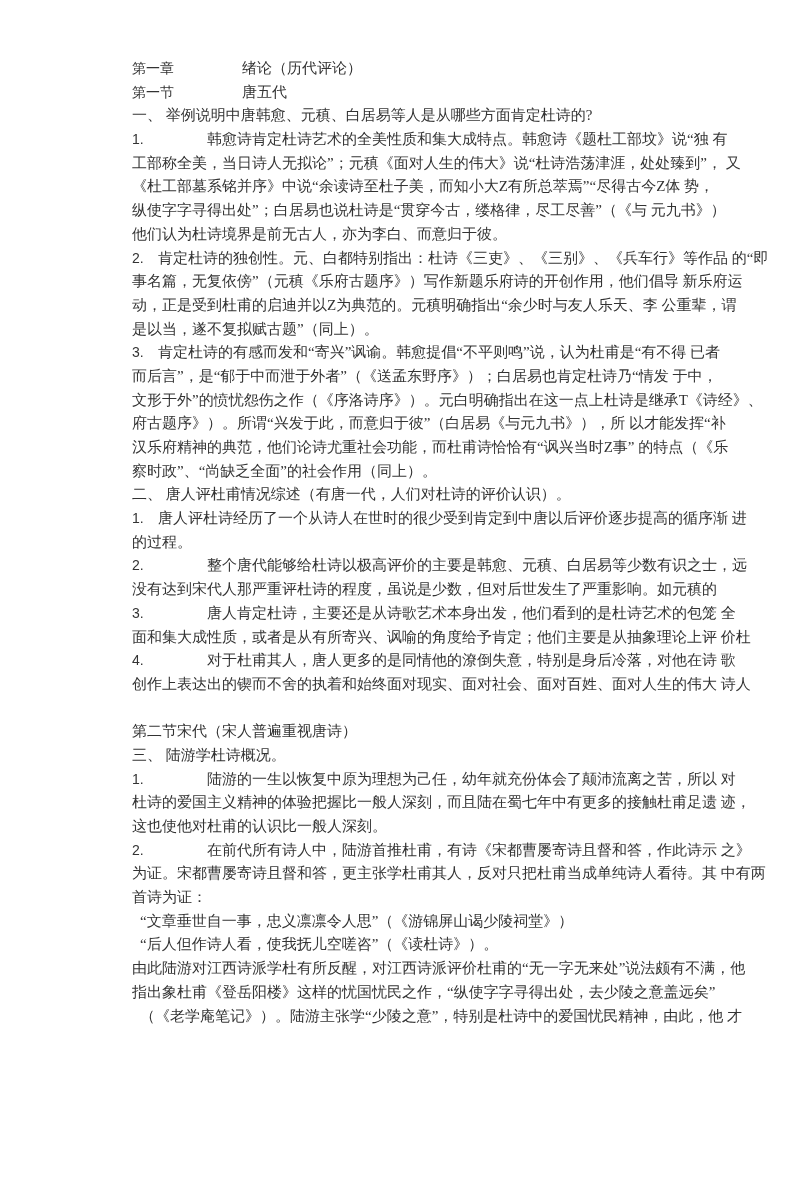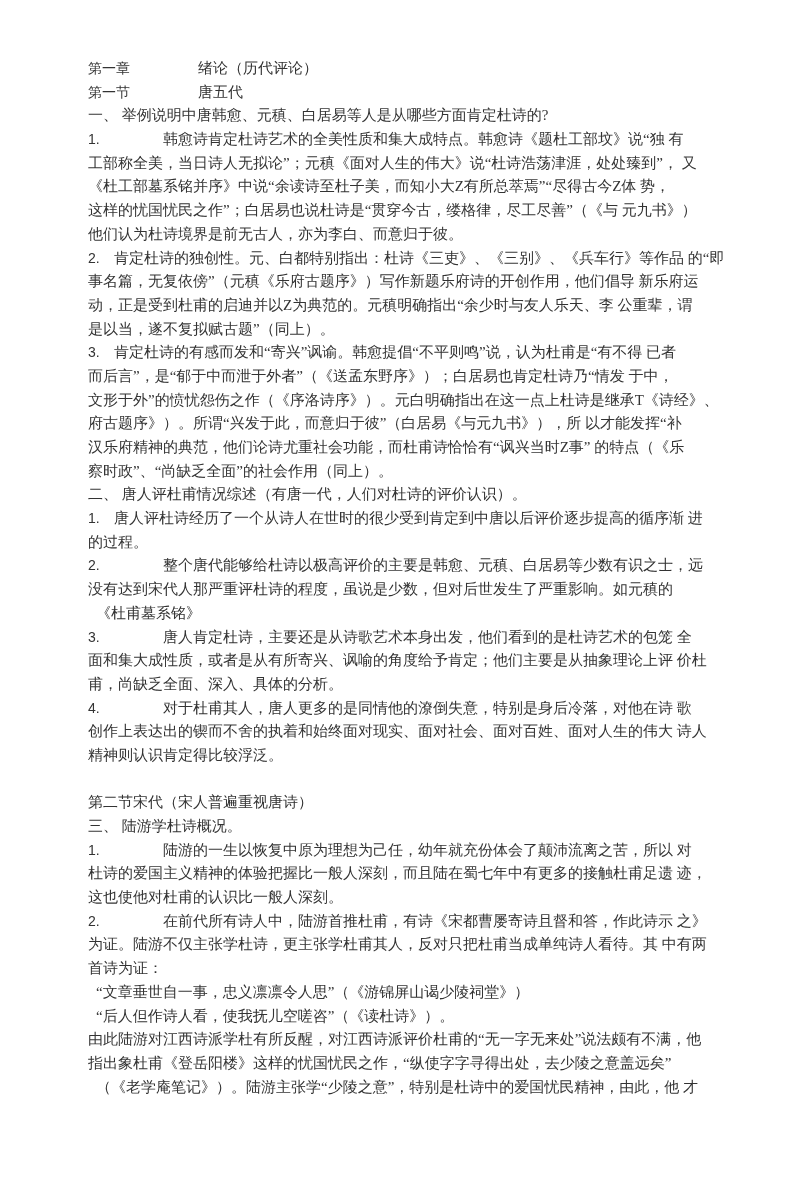--- a/index.html
+++ b/index.html
@@ -20,20 +20,21 @@
     background: #ffffff;
     font-family: "Liberation Serif", "DejaVu Serif", serif;
     font-size: 15px;
     color: #333333;
   }
   .line {
     height: 23.7px;
     line-height: 23.7px;
     white-space: pre;
     overflow: visible;
+    margin-left: 44px;
   }
   .line .label {
     display: inline-block;
     vertical-align: top;
     font-family: "Liberation Sans", "DejaVu Sans", sans-serif;
     font-size: 14px;
   }
   .line.chapter .label { width: 110px; }
   .line.numtab  .label { width: 75px;  }
   .line.numsp   .label { width: 26px;  }
@@ -44,52 +45,49 @@
 <body>
 
 <div class="page">
   <div id="doc-lines">
       <div class="line chapter"><span class="label">第一章</span><span>绪论（历代评论）</span></div>
       <div class="line chapter"><span class="label">第一节</span><span>唐五代</span></div>
       <div class="line plain"><span>一、 举例说明中唐韩愈、元稹、白居易等人是从哪些方面肯定杜诗的?</span></div>
       <div class="line numtab"><span class="label">1.</span><span>韩愈诗肯定杜诗艺术的全美性质和集大成特点。韩愈诗《题杜工部坟》说“独 有</span></div>
       <div class="line plain"><span>工部称全美，当日诗人无拟论”；元稹《面对人生的伟大》说“杜诗浩荡津涯，处处臻到”， 又</span></div>
       <div class="line plain"><span>《杜工部墓系铭并序》中说“余读诗至杜子美，而知小大Z有所总萃焉”“尽得古今Z体 势，</span></div>
-      <div class="line plain"><span>这样的忧国忧民之作”；白居易也说杜诗是“贯穿今古，缕格律，尽工尽善”（《与 元九书》）</span></div>
+      <div class="line plain"><span>纵使字字寻得出处”；白居易也说杜诗是“贯穿今古，缕格律，尽工尽善”（《与 元九书》）</span></div>
       <div class="line plain"><span>他们认为杜诗境界是前无古人，亦为李白、而意归于彼。</span></div>
       <div class="line numsp"><span class="label">2.</span><span>肯定杜诗的独创性。元、白都特别指出：杜诗《三吏》、《三别》、《兵车行》等作品 的“即</span></div>
       <div class="line plain"><span>事名篇，无复依傍”（元稹《乐府古题序》）写作新题乐府诗的开创作用，他们倡导 新乐府运</span></div>
       <div class="line plain"><span>动，正是受到杜甫的启迪并以Z为典范的。元稹明确指出“余少时与友人乐天、李 公重辈，谓</span></div>
       <div class="line plain"><span>是以当，遂不复拟赋古题”（同上）。</span></div>
       <div class="line numsp"><span class="label">3.</span><span>肯定杜诗的有感而发和“寄兴”讽谕。韩愈提倡“不平则鸣”说，认为杜甫是“有不得 已者</span></div>
       <div class="line plain"><span>而后言”，是“郁于中而泄于外者”（《送孟东野序》）；白居易也肯定杜诗乃“情发 于中，</span></div>
       <div class="line plain"><span>文形于外”的愤忧怨伤之作（《序洛诗序》）。元白明确指出在这一点上杜诗是继承T《诗经》、</span></div>
       <div class="line plain"><span>府古题序》）。所谓“兴发于此，而意归于彼”（白居易《与元九书》），所 以才能发挥“补</span></div>
       <div class="line plain"><span>汉乐府精神的典范，他们论诗尤重社会功能，而杜甫诗恰恰有“讽兴当时Z事” 的特点（《乐</span></div>
       <div class="line plain"><span>察时政”、“尚缺乏全面”的社会作用（同上）。</span></div>
       <div class="line plain"><span>二、 唐人评杜甫情况综述（有唐一代，人们对杜诗的评价认识）。</span></div>
       <div class="line numsp"><span class="label">1.</span><span>唐人评杜诗经历了一个从诗人在世时的很少受到肯定到中唐以后评价逐步提高的循序渐 进</span></div>
       <div class="line plain"><span>的过程。</span></div>
       <div class="line numtab"><span class="label">2.</span><span>整个唐代能够给杜诗以极高评价的主要是韩愈、元稹、白居易等少数有识之士，远</span></div>
       <div class="line plain"><span>没有达到宋代人那严重评杜诗的程度，虽说是少数，但对后世发生了严重影响。如元稹的</span></div>
-      <div class="line quote"><span>《杜甫墓系铭》</span></div>
       <div class="line numtab"><span class="label">3.</span><span>唐人肯定杜诗，主要还是从诗歌艺术本身出发，他们看到的是杜诗艺术的包笼 全</span></div>
       <div class="line plain"><span>面和集大成性质，或者是从有所寄兴、讽喻的角度给予肯定；他们主要是从抽象理论上评 价杜</span></div>
-      <div class="line plain"><span>甫，尚缺乏全面、深入、具体的分析。</span></div>
       <div class="line numtab"><span class="label">4.</span><span>对于杜甫其人，唐人更多的是同情他的潦倒失意，特别是身后冷落，对他在诗 歌</span></div>
       <div class="line plain"><span>创作上表达出的锲而不舍的执着和始终面对现实、面对社会、面对百姓、面对人生的伟大 诗人</span></div>
-      <div class="line plain"><span>精神则认识肯定得比较浮泛。</span></div>
       <div class="line blank"><span></span></div>
       <div class="line plain"><span>第二节宋代（宋人普遍重视唐诗）</span></div>
       <div class="line plain"><span>三、 陆游学杜诗概况。</span></div>
       <div class="line numtab"><span class="label">1.</span><span>陆游的一生以恢复中原为理想为己任，幼年就充份体会了颠沛流离之苦，所以 对</span></div>
       <div class="line plain"><span>杜诗的爱国主义精神的体验把握比一般人深刻，而且陆在蜀七年中有更多的接触杜甫足遗 迹，</span></div>
       <div class="line plain"><span>这也使他对杜甫的认识比一般人深刻。</span></div>
       <div class="line numtab"><span class="label">2.</span><span>在前代所有诗人中，陆游首推杜甫，有诗《宋都曹屡寄诗且督和答，作此诗示 之》</span></div>
-      <div class="line plain"><span>为证。陆游不仅主张学杜诗，更主张学杜甫其人，反对只把杜甫当成单纯诗人看待。其 中有两</span></div>
+      <div class="line plain"><span>为证。宋都曹屡寄诗且督和答，更主张学杜甫其人，反对只把杜甫当成单纯诗人看待。其 中有两</span></div>
       <div class="line plain"><span>首诗为证：</span></div>
       <div class="line quote"><span>“文章垂世自一事，忠义凛凛令人思”（《游锦屏山谒少陵祠堂》）</span></div>
       <div class="line quote"><span>“后人但作诗人看，使我抚儿空嗟咨”（《读杜诗》）。</span></div>
       <div class="line plain"><span>由此陆游对江西诗派学杜有所反醒，对江西诗派评价杜甫的“无一字无来处”说法颇有不满，他</span></div>
       <div class="line plain"><span>指出象杜甫《登岳阳楼》这样的忧国忧民之作，“纵使字字寻得出处，去少陵之意盖远矣”</span></div>
       <div class="line quote"><span>（《老学庵笔记》）。陆游主张学“少陵之意”，特别是杜诗中的爱国忧民精神，由此，他 才</span></div>
     </div>
 </div>
 
 </body></html>

